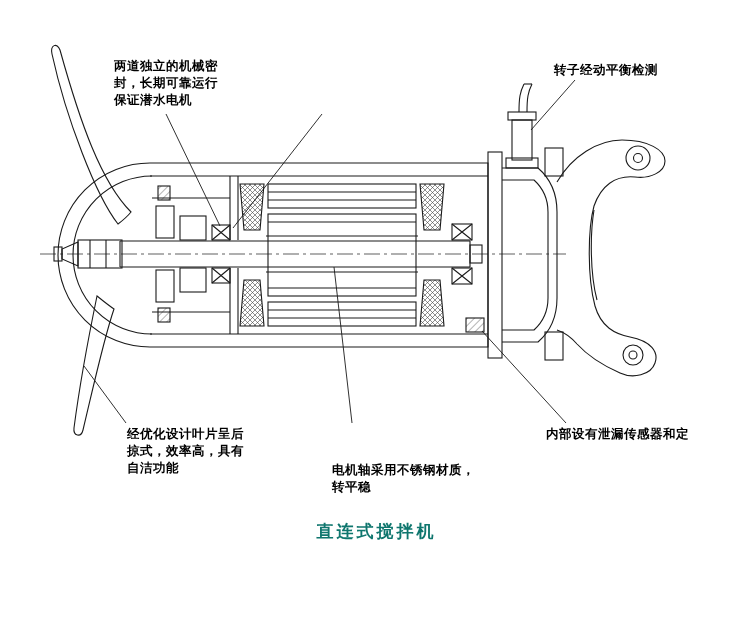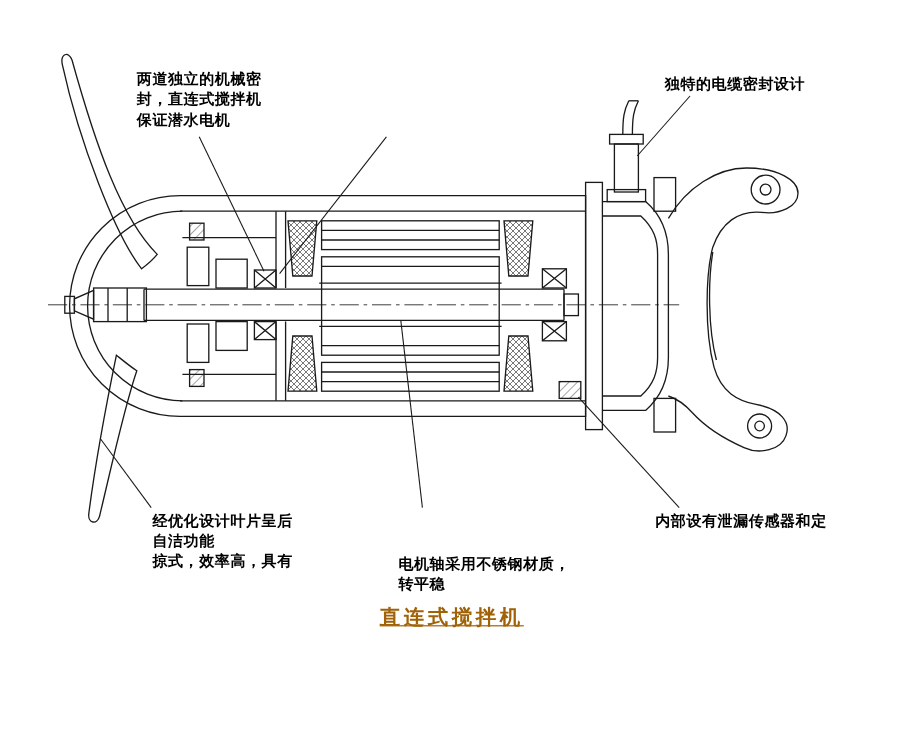--- a/index.html
+++ b/index.html
@@ -13,23 +13,23 @@
     background: #ffffff; overflow: hidden;
   }
   .drawing { position: absolute; left: 0; top: 0; }
   .ann {
     position: absolute; color: #000000;
     font-size: 12.5px; font-weight: bold; line-height: 17px;
     letter-spacing: 0.5px; white-space: nowrap;
   }
   .ann div { white-space: nowrap; }
   .caption {
-    position: absolute; top: 503px; left: 0; width: 753px;
-    text-align: center; color: #a16207;
-    font-size: 17px; font-weight: bold; letter-spacing: 3px; text-decoration: underline;
+    position: absolute; top: 520px; left: 0; width: 753px;
+    text-align: center; color: #0f766e;
+    font-size: 17px; font-weight: bold; letter-spacing: 3px;
   }
 </style>
 </head>
 <body>
 
 <div class="page">
 
   <svg class="drawing" width="753" height="622" viewBox="0 0 753 622" xmlns="http://www.w3.org/2000/svg">
     <defs>
       <pattern id="xhatch" width="5" height="5" patternUnits="userSpaceOnUse">
@@ -141,33 +141,33 @@
         <line x1="575" y1="80" x2="531" y2="130"></line>
         <line x1="126" y1="423" x2="84" y2="366"></line>
         <line x1="352" y1="423" x2="334" y2="267"></line>
         <line x1="566" y1="423" x2="482" y2="331"></line>
       </g>
     </g>
   </svg>
 
   <div class="ann" style="left:114px; top:57px;">
     <div>两道独立的机械密</div>
-    <div>封，直连式搅拌机</div>
+    <div>封，长期可靠运行</div>
     <div>保证潜水电机</div>
   </div>
 
 
   <div class="ann" style="left:554px; top:61px;">
-    <div>独特的电缆密封设计</div>
+    <div>转子经动平衡检测</div>
   </div>
 
   <div class="ann" style="left:127px; top:425px;">
     <div>经优化设计叶片呈后</div>
+    <div>掠式，效率高，具有</div>
     <div>自洁功能</div>
-    <div>掠式，效率高，具有</div>
   </div>
 
   <div class="ann" style="left:332px; top:425px;margin-top:36px;">
     <div>电机轴采用不锈钢材质，</div>
     <div>转平稳</div>
   </div>
 
   <div class="ann" style="left:546px; top:425px;">
     <div>内部设有泄漏传感器和定</div>
   </div>

